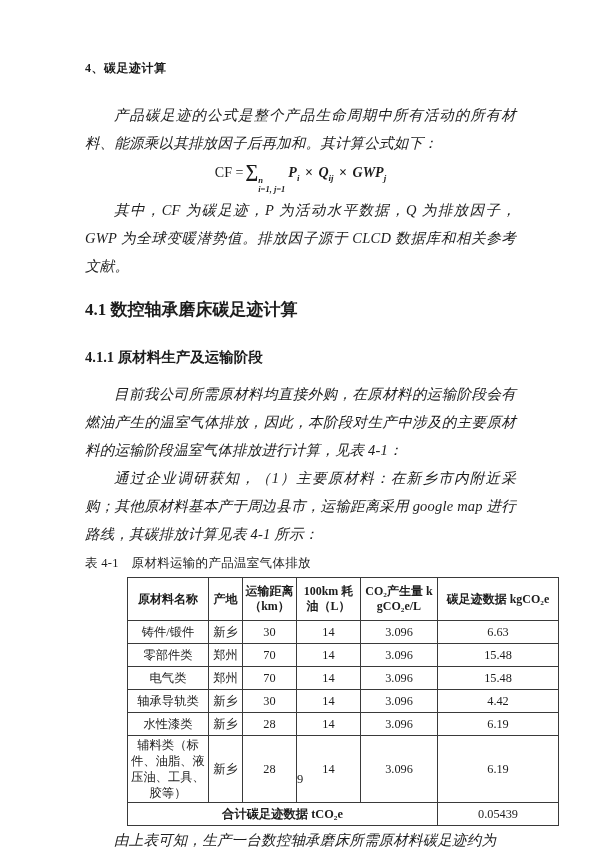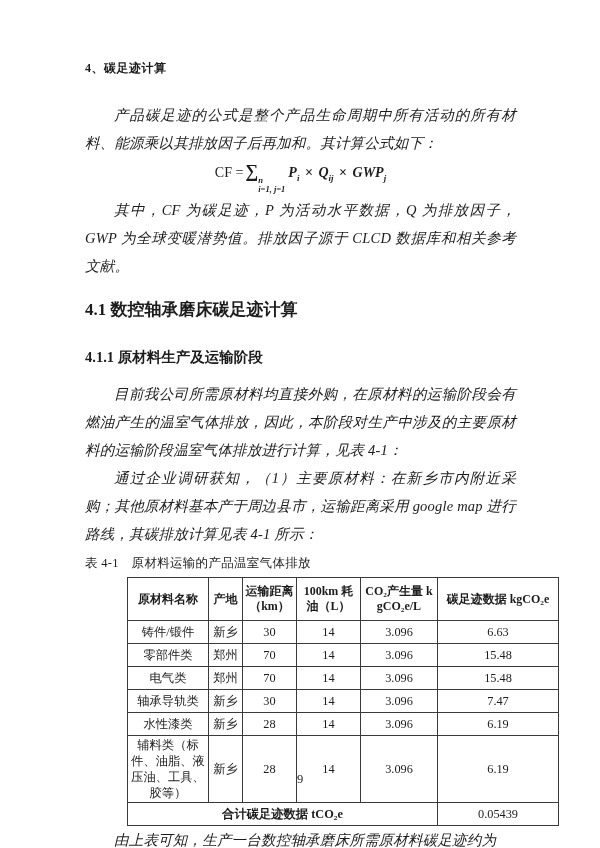--- a/index.html
+++ b/index.html
@@ -133,21 +133,21 @@
         <td>14</td>
         <td>3.096</td>
         <td>15.48</td>
       </tr>
       <tr>
         <td>轴承导轨类</td>
         <td>新乡</td>
         <td>30</td>
         <td>14</td>
         <td>3.096</td>
-        <td>7.47</td>
+        <td>4.42</td>
       </tr>
       <tr>
         <td>水性漆类</td>
         <td>新乡</td>
         <td>28</td>
         <td>14</td>
         <td>3.096</td>
         <td>6.19</td>
       </tr>
       <tr>

